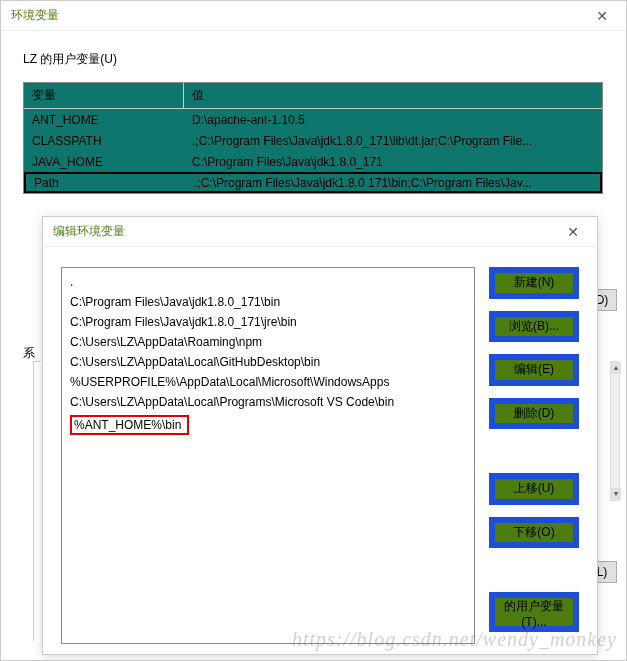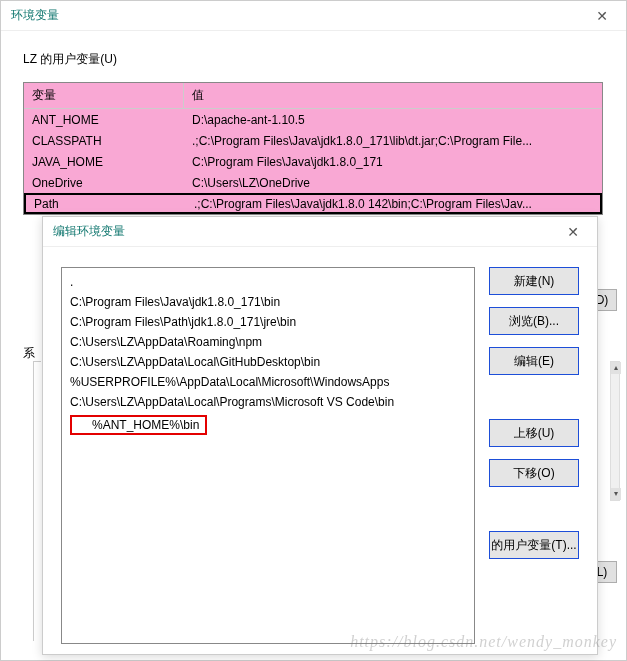--- a/index.html
+++ b/index.html
@@ -20,35 +20,35 @@
   }
   .titlebar {
     height: 30px;
     display: flex;
     align-items: center;
     justify-content: space-between;
     padding: 0 8px 0 10px;
     border-bottom: 1px solid #eee;
     background: #fff;
   }
-  .titlebar .title { font-size: 12px; color: #0f766e; }
+  .titlebar .title { font-size: 12px; color: #4d7c0f; }
   .close-x {
     width: 32px; height: 28px;
     display: flex; align-items: center; justify-content: center;
     color: #555; font-size: 14px;
     cursor: pointer;
   }
 
   .group-label { font-size: 12px; margin: 20px 0 14px 22px; }
 
   .vars-table {
     margin: 0 22px;
     border: 1px solid #888;
     width: 580px;
-    background: #f9a8d4;
+    background: #0f766e;
   }
   .vars-header, .vars-row {
     display: flex;
     font-size: 12px;
   }
   .vars-header { border-bottom: 1px solid #ccc; }
   .col-name { width: 160px; padding: 4px 8px; overflow: hidden; white-space: nowrap; }
   .col-val { flex: 1; padding: 4px 8px; overflow: hidden; white-space: nowrap; text-overflow: ellipsis; }
   .vars-header .col-name { border-right: 1px solid #ccc; }
   .vars-row { height: 21px; align-items: center; }
@@ -95,27 +95,27 @@
     overflow: hidden;
   }
   .path-item {
     font-size: 12px;
     padding: 3px 2px;
     white-space: nowrap;
   }
   .item-highlight {
     display: inline-block;
     border: 2px solid #e30000;
-    padding: 1px 6px 1px 20px;
+    padding: 1px 6px 1px 2px;
   }
   .btns { width: 90px; display: flex; flex-direction: column; }
   .btn {
-    height: 28px;
-    border: 1px solid #1d4ed8;
-    background: #e5e5e5;
+    height: 40px;
+    border: 6px solid #1d4ed8;
+    background: #4d7c0f;
     font-size: 12px;
     cursor: pointer;
     margin-bottom: 12px;
   }
   .gap-big { margin-top: 32px; }
 
   .scroll-hint {
     position: absolute;
     right: 6px; top: 360px;
     width: 10px; height: 140px;
@@ -129,21 +129,21 @@
     color: #555;
   }
   .scroll-dn { position: absolute; bottom: 0; }
 
   .watermark {
     position: absolute;
     right: 10px; bottom: 10px;
     color: rgba(120,120,120,0.35);
     font-style: italic;
     font-family: serif;
-    font-size: 16px;
+    font-size: 20px;
     letter-spacing: 1px;
     pointer-events: none;
   }
 </style>
 </head>
 <body>
 
 <div class="win" style="left:0;top:0;width:627px;height:661px;">
   <div class="titlebar">
     <span class="title">环境变量</span>
@@ -163,27 +163,23 @@
           <div class="col-val">D:\apache-ant-1.10.5</div>
         </div>
         <div class="vars-row">
           <div class="col-name">CLASSPATH</div>
           <div class="col-val">.;C:\Program Files\Java\jdk1.8.0_171\lib\dt.jar;C:\Program File...</div>
         </div>
         <div class="vars-row">
           <div class="col-name">JAVA_HOME</div>
           <div class="col-val">C:\Program Files\Java\jdk1.8.0_171</div>
         </div>
-        <div class="vars-row">
-          <div class="col-name">OneDrive</div>
-          <div class="col-val">C:\Users\LZ\OneDrive</div>
-        </div>
         <div class="vars-row row-highlight">
           <div class="col-name">Path</div>
-          <div class="col-val">.;C:\Program Files\Java\jdk1.8.0 142\bin;C:\Program Files\Jav...</div>
+          <div class="col-val">.;C:\Program Files\Java\jdk1.8.0 171\bin;C:\Program Files\Jav...</div>
         </div>
       </div>
   </div>
 
   <div class="partial-label">系</div>
   <div class="partial-box"></div>
 
   <div class="hidden-btn" style="right:9px;top:288px;">D)</div>
   <div class="hidden-btn" style="right:9px;top:560px;">L)</div>
 
@@ -195,31 +191,32 @@
 
 <div class="win child">
   <div class="titlebar">
     <span class="title">编辑环境变量</span>
     <div class="close-x">✕</div>
   </div>
   <div class="child-body">
     <div class="path-list" id="path-list">
         <div class="path-item">.</div>
         <div class="path-item">C:\Program Files\Java\jdk1.8.0_171\bin</div>
-        <div class="path-item">C:\Program Files\Path\jdk1.8.0_171\jre\bin</div>
+        <div class="path-item">C:\Program Files\Java\jdk1.8.0_171\jre\bin</div>
         <div class="path-item">C:\Users\LZ\AppData\Roaming\npm</div>
         <div class="path-item">C:\Users\LZ\AppData\Local\GitHubDesktop\bin</div>
         <div class="path-item">%USERPROFILE%\AppData\Local\Microsoft\WindowsApps</div>
         <div class="path-item">C:\Users\LZ\AppData\Local\Programs\Microsoft VS Code\bin</div>
         <div class="path-item"><span class="item-highlight">%ANT_HOME%\bin</span></div>
       </div>
     <div class="btns">
       <button class="btn">新建(N)</button>
       <button class="btn">浏览(B)...</button>
       <button class="btn">编辑(E)</button>
+      <button class="btn">删除(D)</button>
       <button class="btn gap-big">上移(U)</button>
       <button class="btn">下移(O)</button>
       <button class="btn gap-big">的用户变量(T)...</button>
     </div>
   </div>
 </div>
 
 <div class="watermark">https://blog.csdn.net/wendy_monkey</div>
 
 </body></html>

